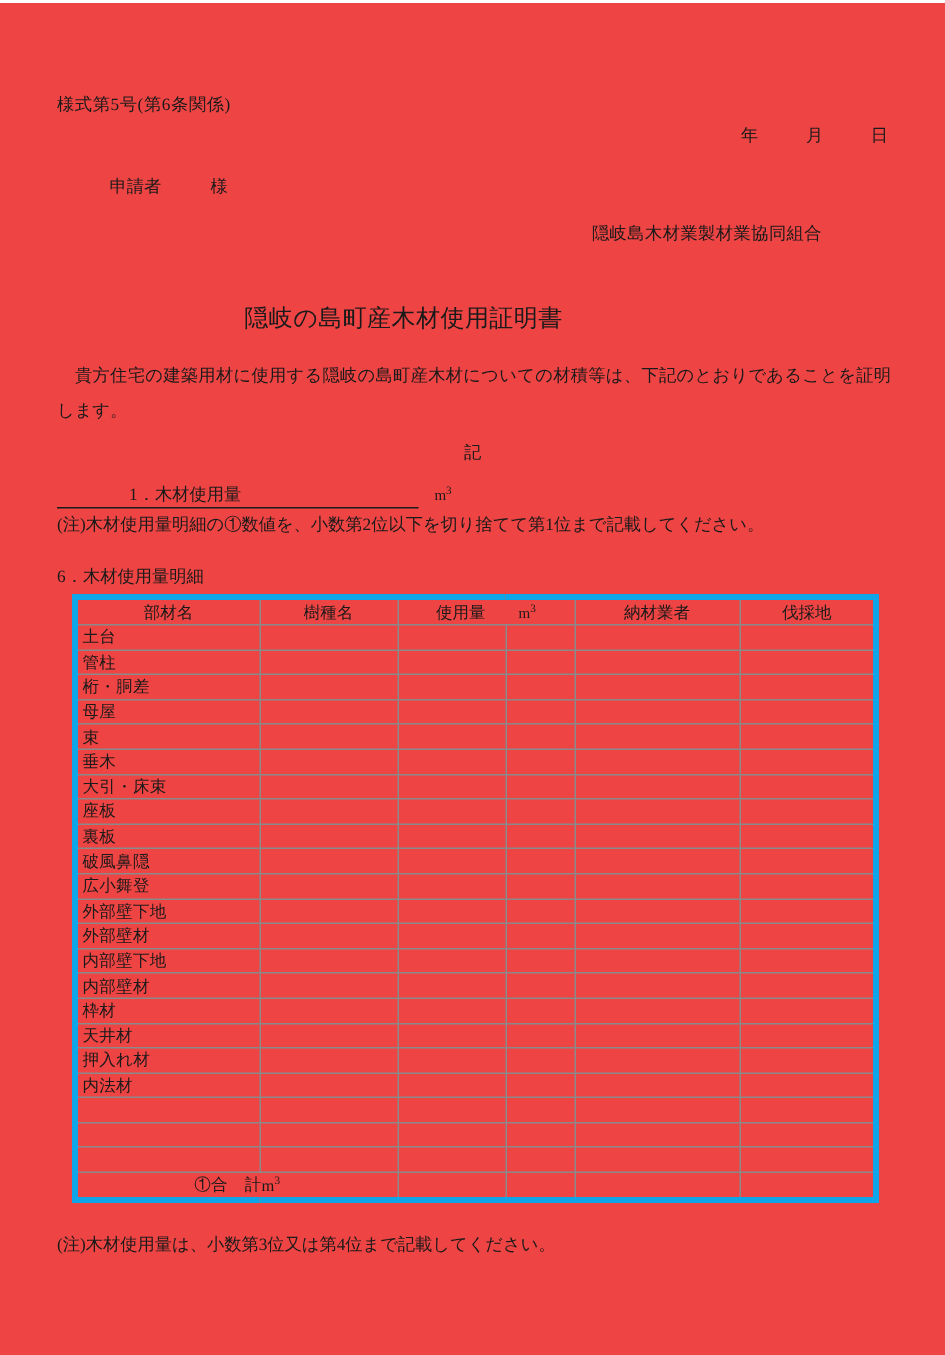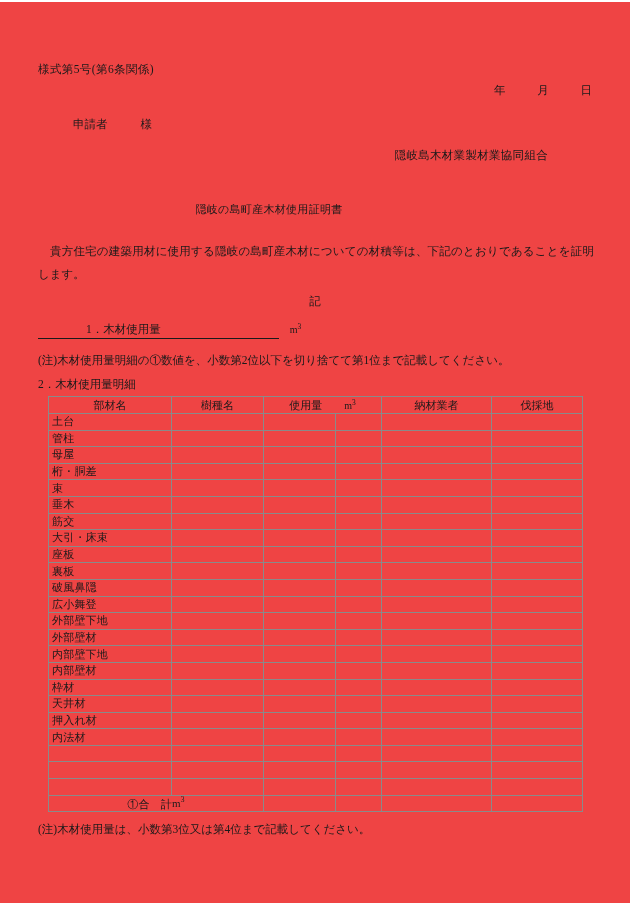--- a/index.html
+++ b/index.html
@@ -65,21 +65,21 @@
     letter-spacing: 0.3px;
     white-space: nowrap;
   }
 
   .doc-title {
     position: absolute;
     left: 0;
     top: 200px;
     width: 538px;
     text-align: center;
-    font-size: 11px;
+    font-size: 16px;
     letter-spacing: 0.3px;
   }
 
   .body-para {
     position: absolute;
     left: 38px;
     top: 238px;
     width: 556px;
     font-size: 11.5px;
     line-height: 23px;
@@ -117,21 +117,20 @@
     font-size: 10px;
   }
   .sec1-unit sup { font-size: 7.5px; }
 
   .note1 {
     position: absolute;
     left: 38px;
     top: 340px;
     font-size: 11.5px;
     white-space: nowrap;
-    margin-top: 11px;
   }
 
   
   .sec2 {
     position: absolute;
     left: 38px;
     top: 375px;
     font-size: 11.5px;
     white-space: nowrap;
   }
@@ -170,21 +169,21 @@
     justify-content: center;
   }
   .use-hdr-inner .u-label { }
   .use-hdr-inner .u-unit {
     font-size: 10px;
     margin-left: 22px;
   }
 
   
   table.detail {
-    border: 1px solid #0ea5e9;
+    border: 4px solid #0ea5e9;
   }
 
   tr.total-row td {
     text-align: center;
     letter-spacing: 0.2px;
   }
   tr.total-row .total-label {
     font-size: 11px;
   }
 
@@ -224,21 +223,21 @@
 
   <div class="kiji">記</div>
 
   <div class="sec1">
     <span class="sec1-underline"><span class="sec1-label">1．木材使用量</span><span class="sec1-blank"></span></span>
     <span class="sec1-unit"><span>m</span><sup>3</sup></span>
   </div>
 
   <div class="note1">(注)木材使用量明細の①数値を、小数第2位以下を切り捨てて第1位まで記載してください。</div>
 
-  <div class="sec2">2．木材使用量明細</div>
+  <div class="sec2">6．木材使用量明細</div>
 
   <table class="detail">
     <colgroup>
       <col style="width:123px">
       <col style="width:92px">
       <col style="width:72px">
       <col style="width:46px">
       <col style="width:110px">
       <col style="width:91px">
     </colgroup>
@@ -267,53 +266,45 @@
         </tr>
         <tr>
           <td class="part">管柱</td>
           <td></td>
           <td></td>
           <td></td>
           <td></td>
           <td></td>
         </tr>
         <tr>
+          <td class="part">桁・胴差</td>
+          <td></td>
+          <td></td>
+          <td></td>
+          <td></td>
+          <td></td>
+        </tr>
+        <tr>
           <td class="part">母屋</td>
           <td></td>
           <td></td>
           <td></td>
           <td></td>
           <td></td>
         </tr>
         <tr>
-          <td class="part">桁・胴差</td>
-          <td></td>
-          <td></td>
-          <td></td>
-          <td></td>
-          <td></td>
-        </tr>
-        <tr>
           <td class="part">束</td>
           <td></td>
           <td></td>
           <td></td>
           <td></td>
           <td></td>
         </tr>
         <tr>
           <td class="part">垂木</td>
-          <td></td>
-          <td></td>
-          <td></td>
-          <td></td>
-          <td></td>
-        </tr>
-        <tr>
-          <td class="part">筋交</td>
           <td></td>
           <td></td>
           <td></td>
           <td></td>
           <td></td>
         </tr>
         <tr>
           <td class="part">大引・床束</td>
           <td></td>
           <td></td>

